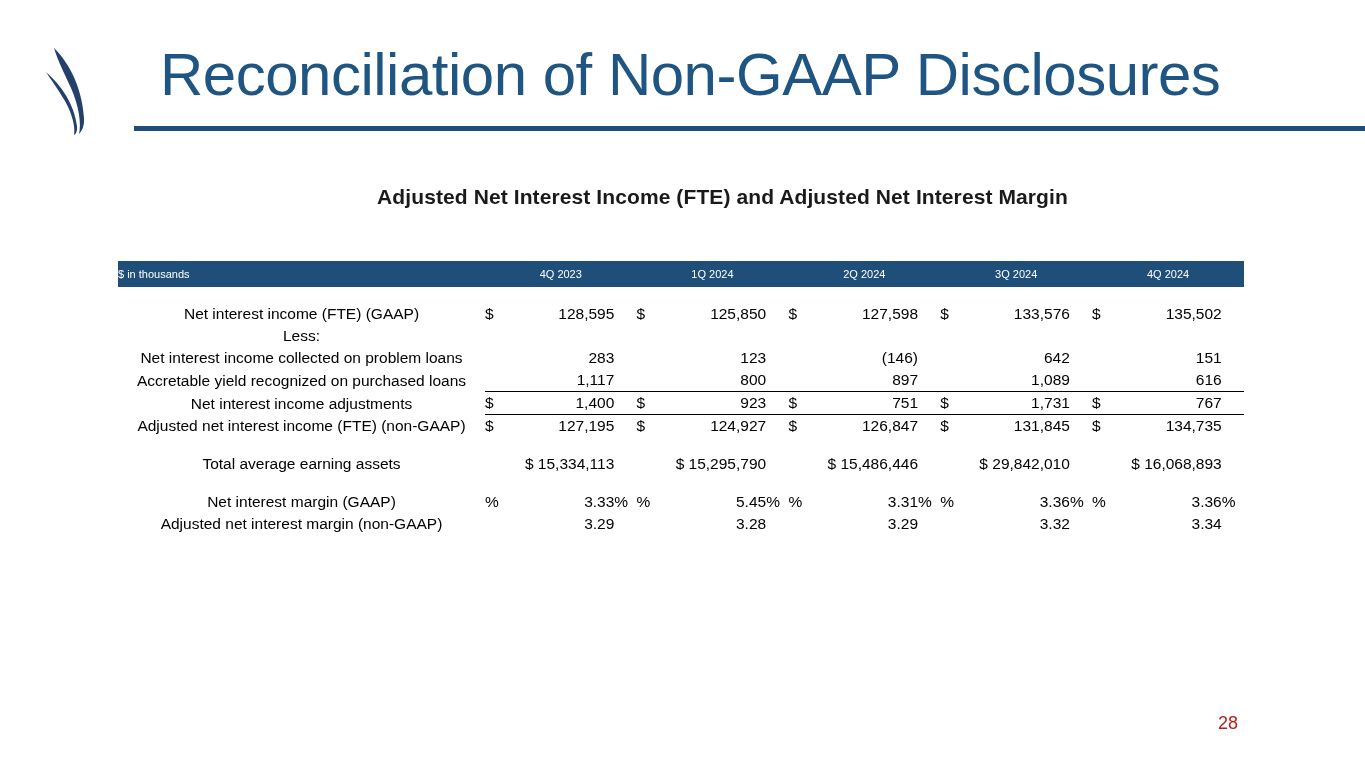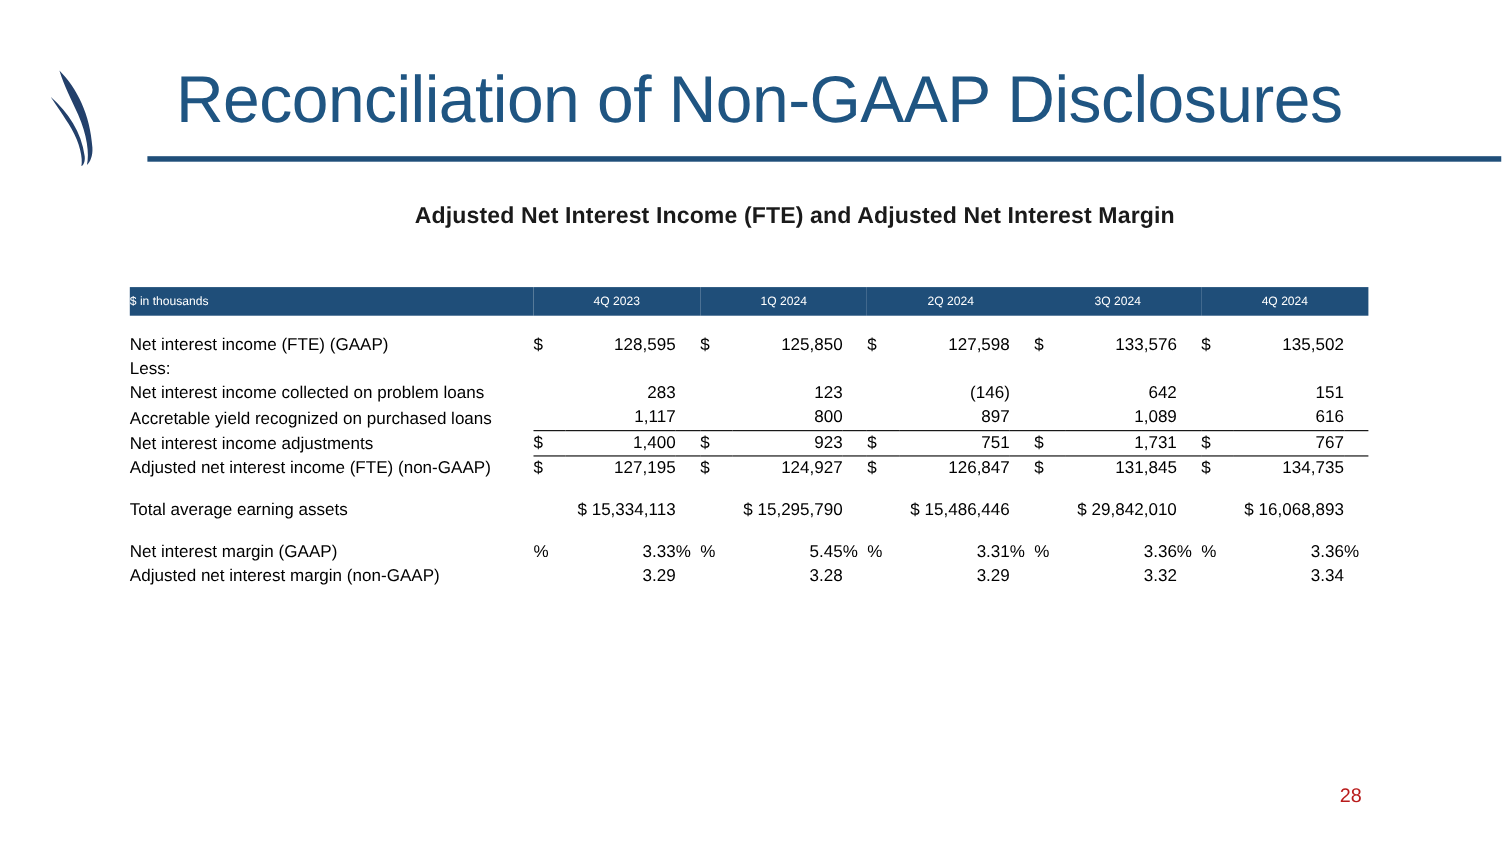--- a/index.html
+++ b/index.html
@@ -13,21 +13,21 @@
     position: relative;
     font-family: "Liberation Sans", sans-serif;
     color: #000000;
     overflow: hidden;
   }
 
   
   #slide-header {
     position: absolute;
     left: 0;
-    top: 16px;
+    top: 0;
     width: 1130px;
     height: 140px;
   }
   #logo-mark {
     position: absolute;
     left: 44px;
     top: 44px;
     width: 56px;
     height: 92px;
   }
@@ -95,21 +95,21 @@
   }
   .hdr-row th.hdr-label { text-align: left; padding-left: 9px; }
   .hdr-row th.hdr-period { }
 
   
   col.c-label  { width: 384px; }
   col.c-sym    { width: 36px;  }
   col.c-val    { width: 105px; }
   col.c-trail  { width: 26px;  }
 
-  .label-cell { text-align: left; height: 22px; line-height: 22px; }
+  .label-cell { text-align: center; height: 22px; line-height: 22px; }
   .sym-cell   { text-align: left; height: 22px; line-height: 22px; padding-left: 6px;}
   .val-cell   { text-align: right; height: 22px; line-height: 22px; padding-right: 6px; margin-top: 32px; }
   .trail-cell { text-align: left; height: 22px; line-height: 22px; padding-left: 4px; }
 
   .indent-1 { padding-left: 10px; }
   .indent-2 { padding-left: 32px; }
 
   .spacer-row td { height: 16px; line-height: 16px; }
   .rule-bottom { border-bottom: 1.4px solid #000000; }
 

